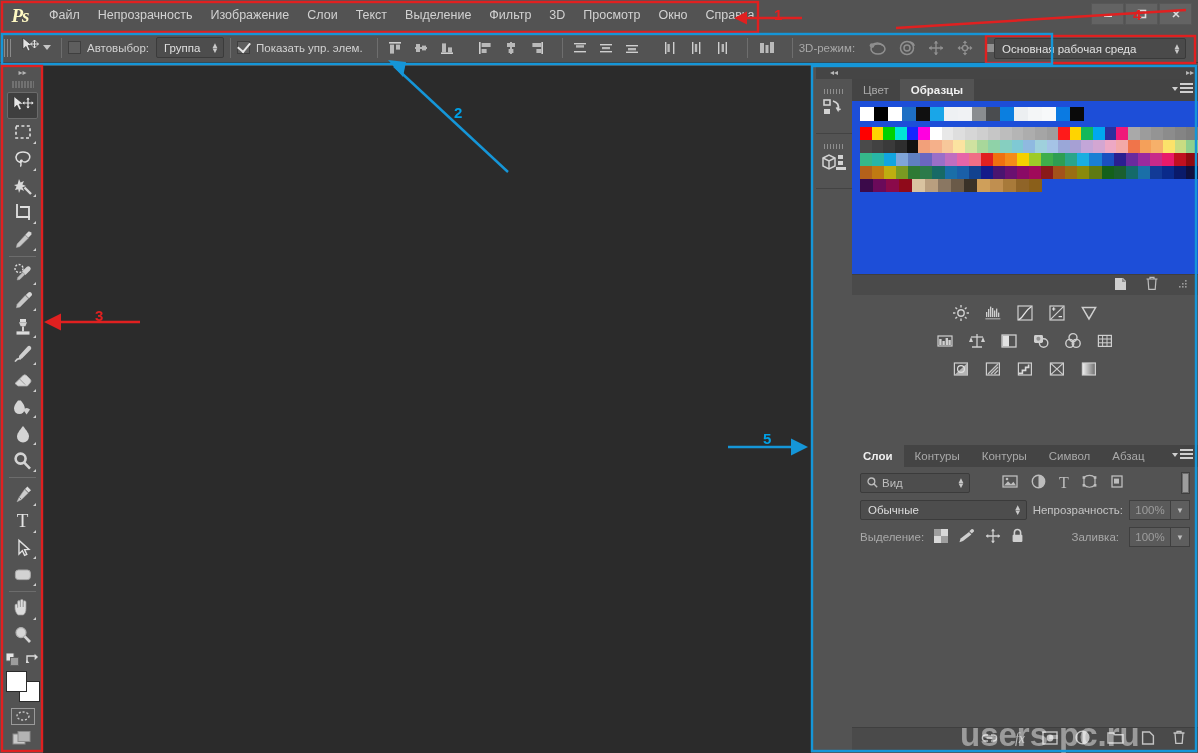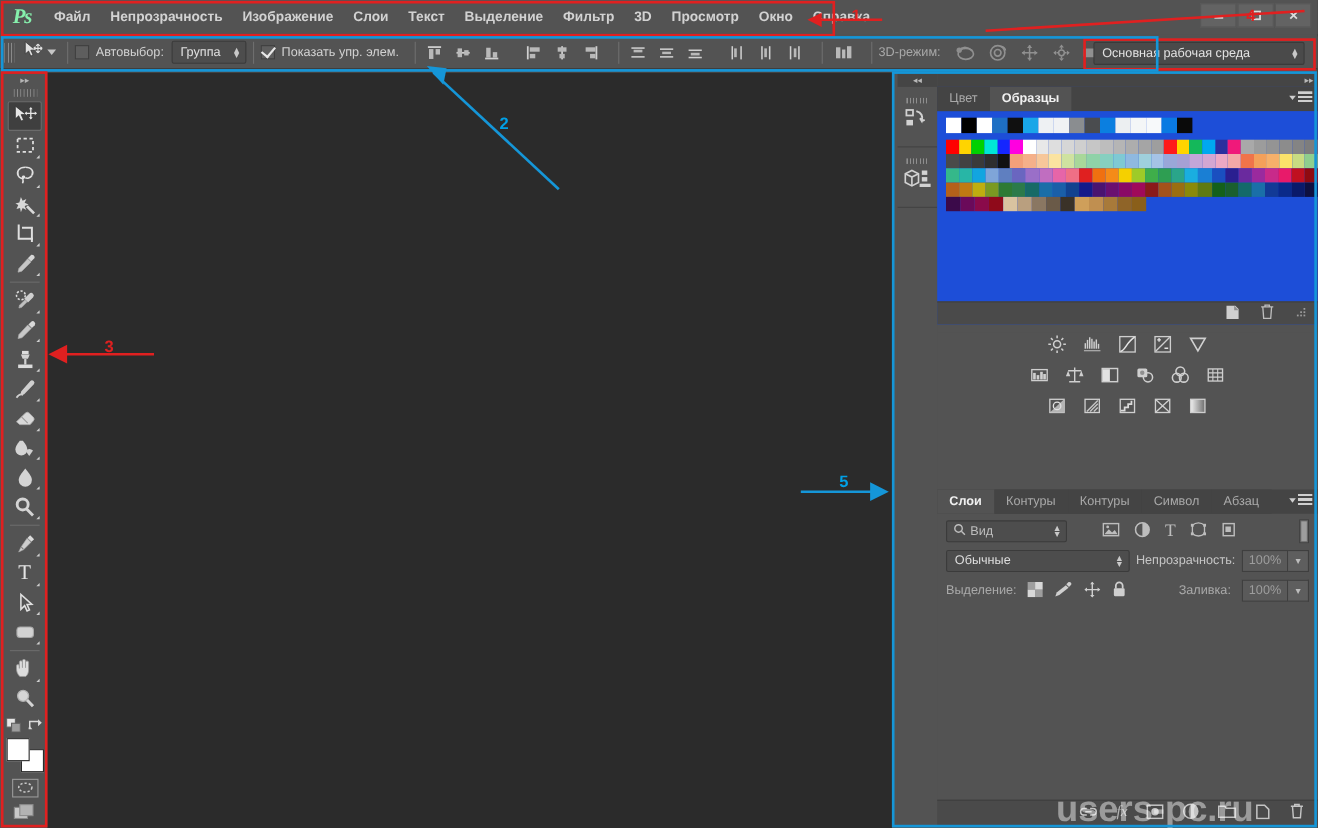--- a/index.html
+++ b/index.html
@@ -13,27 +13,27 @@
   }
   #app { position:relative; width:1198px; height:753px; background:#535353; }
 
   
   .menubar {
     position:absolute; left:0; top:0; width:1198px; height:31px;
     background:#535353; display:flex; align-items:center;
   }
   .ps-logo {
     width:40px; height:24px; display:flex; align-items:center; justify-content:center;
-    color:#86efac; font-weight:bold; font-size:19px; font-style:italic;
+    color:#fef9c3; font-weight:bold; font-size:19px; font-style:italic;
     font-family:"Liberation Serif", serif; letter-spacing:-1px;
   }
   .menu-items { display:flex; align-items:center; height:31px; }
   .menu-item {
     padding:0 9px; height:31px; line-height:31px; color:#d2d2d2; font-size:12.5px;
-    white-space:nowrap; cursor:default;font-weight:bold;
+    white-space:nowrap; cursor:default;
   }
   .winbtns { position:absolute; right:6px; top:3px; display:flex; gap:1px; }
   .winbtn {
     width:33px; height:22px; background:#636363; border:1px solid #575757;
     display:flex; align-items:center; justify-content:center;
     color:#d8d8d8; font-size:12px;
   }
   .winbtn svg { display:block; }
 
   

